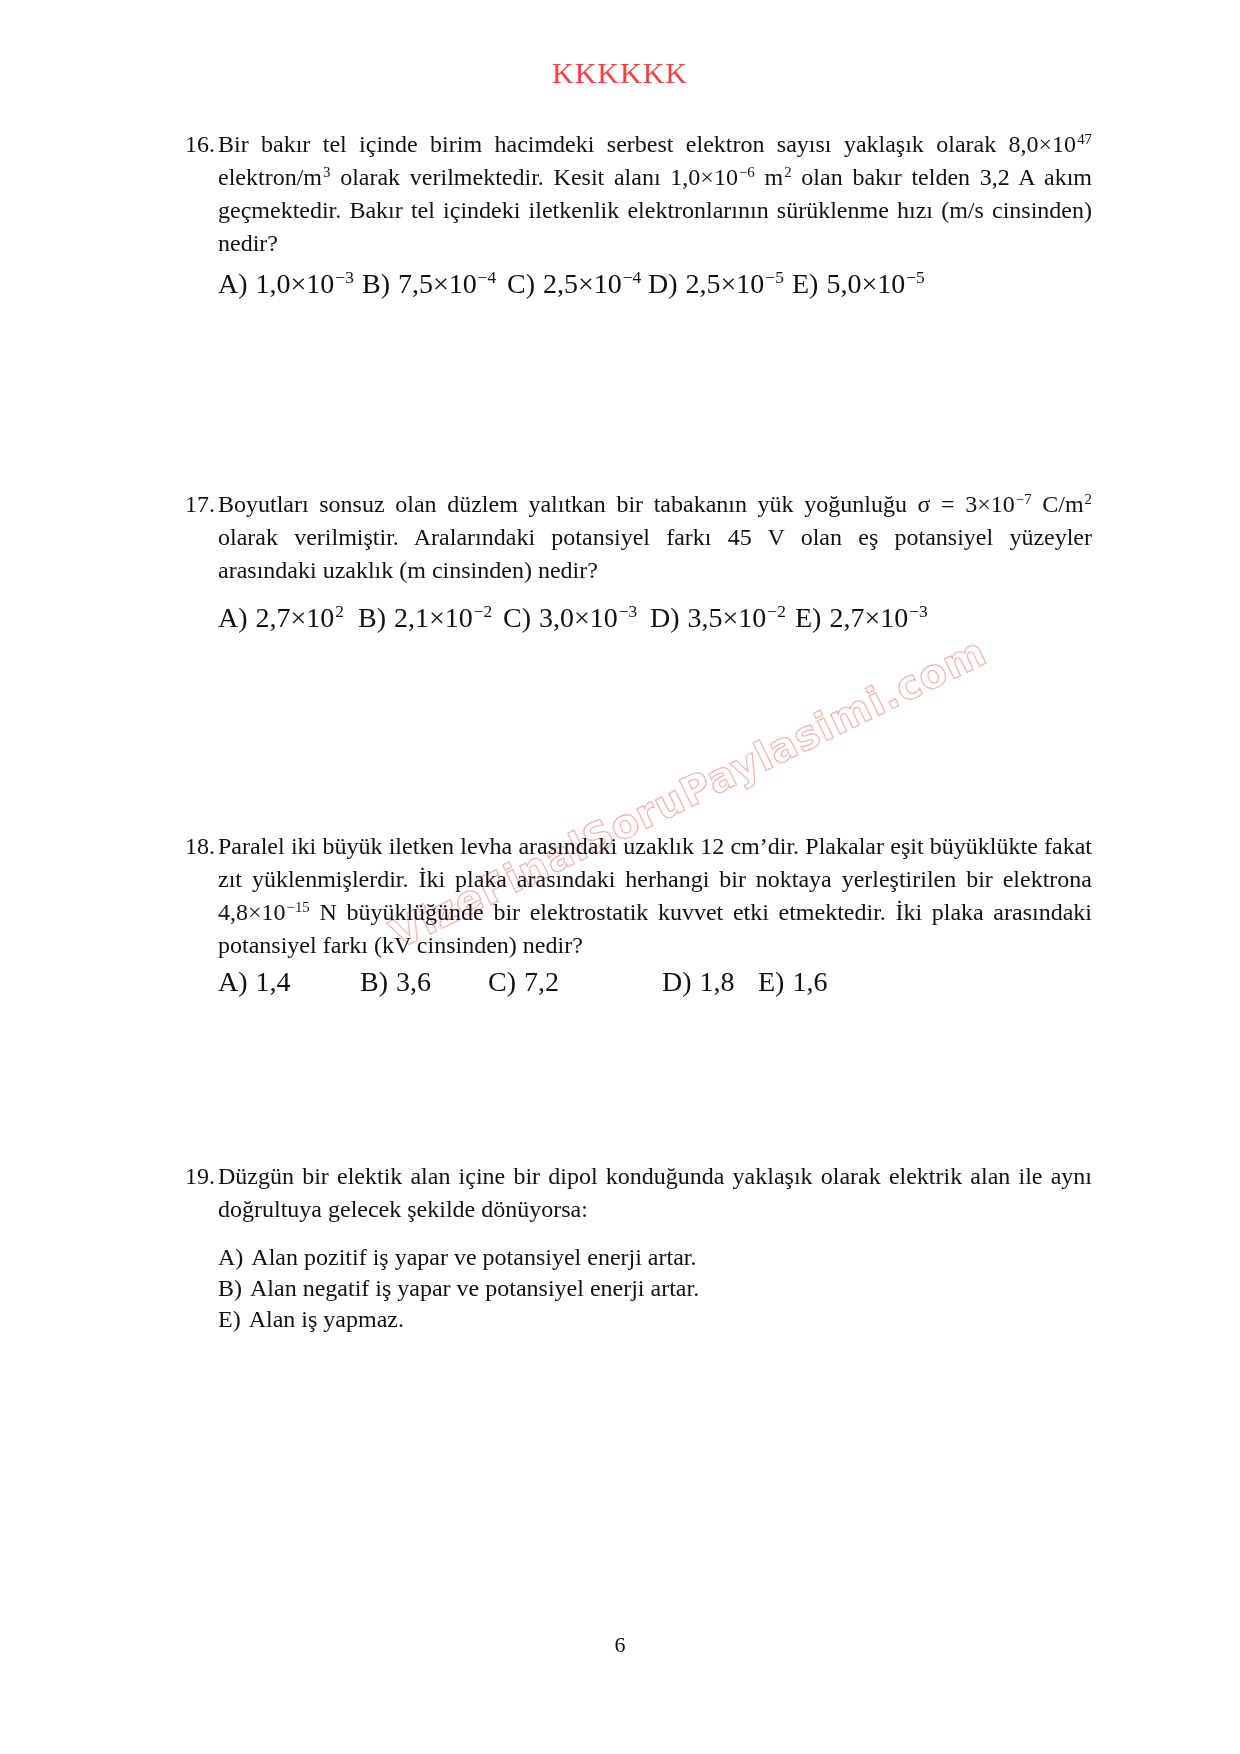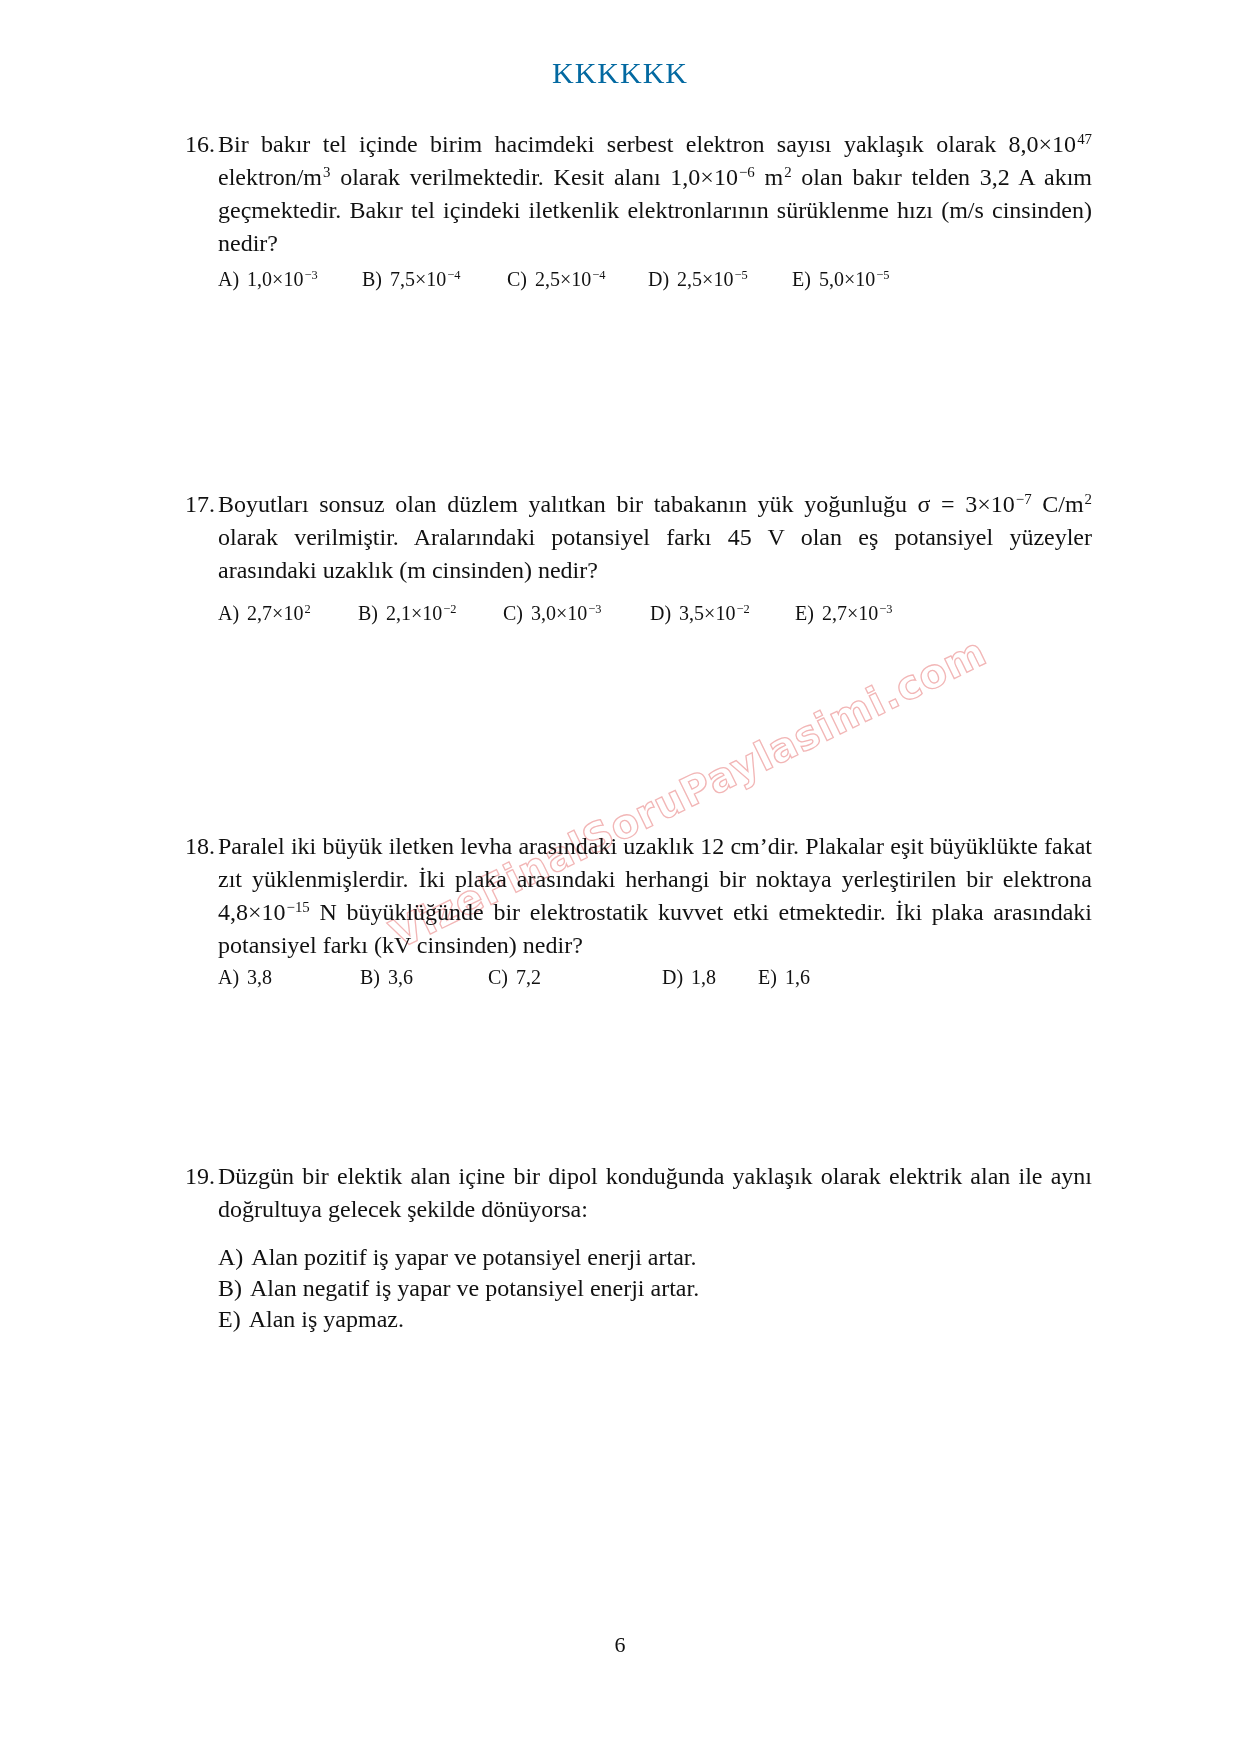--- a/index.html
+++ b/index.html
@@ -14,21 +14,21 @@
     margin: 0 auto;
   }
   .header {
     position: absolute;
     top: 56px;
     left: 0;
     width: 100%;
     text-align: center;
     font-size: 30px;
     letter-spacing: 1px;
-    color: #0369a1;
+    color: #ef4444;
   }
   .question {
     position: absolute;
     left: 185px;
     width: 907px;
   }
   .qnum {
     position: absolute;
     left: 0;
     top: 0;
@@ -47,21 +47,21 @@
     position: relative;
     top: -0.55em;
     line-height: 0;
     margin-left: 1px;
   }
   .opts-row {
     position: absolute;
     left: 0;
     width: 1240px;
     height: 40px;
-    font-size: 20px;
+    font-size: 28px;
   }
   .opts-row .opt { position: absolute; white-space: nowrap; }
   .olabel { margin-right: 8px; }
   .opts-list {
     position: absolute;
     left: 218px;
     width: 880px;
     font-size: 24px;
     line-height: 31px;
   }
@@ -120,21 +120,21 @@
     <span class="opt" style="left:795px"><span class="olabel">E)</span><span><span>2,7×10</span><sup>−3</sup></span></span>
   </div>
 
   <div class="watermark">VizeFinalSoruPaylasimi.com</div>
 
   <section class="question" style="top:830px">
     <span class="qnum">18.</span>
     <p class="qbody">Paralel iki büyük iletken levha arasındaki uzaklık 12 cm’dir. Plakalar eşit büyüklükte fakat zıt yüklenmişlerdir. İki plaka arasındaki herhangi bir noktaya yerleştirilen bir elektrona 4,8×10<sup>−15</sup> N büyüklüğünde bir elektrostatik kuvvet etki etmektedir. İki plaka arasındaki potansiyel farkı (kV cinsinden) nedir?</p>
   </section>
   <div class="opts-row" style="top:966px">
-    <span class="opt" style="left:218px"><span class="olabel">A)</span><span><span>3,8</span></span></span>
+    <span class="opt" style="left:218px"><span class="olabel">A)</span><span><span>1,4</span></span></span>
     <span class="opt" style="left:360px"><span class="olabel">B)</span><span><span>3,6</span></span></span>
     <span class="opt" style="left:488px"><span class="olabel">C)</span><span><span>7,2</span></span></span>
     <span class="opt" style="left:662px"><span class="olabel">D)</span><span><span>1,8</span></span></span>
     <span class="opt" style="left:758px"><span class="olabel">E)</span><span><span>1,6</span></span></span>
   </div>
 
   <section class="question" style="top:1160px">
     <span class="qnum">19.</span>
     <p class="qbody">Düzgün bir elektik alan içine bir dipol konduğunda yaklaşık olarak elektrik alan ile aynı doğrultuya gelecek şekilde dönüyorsa:</p>
   </section>

